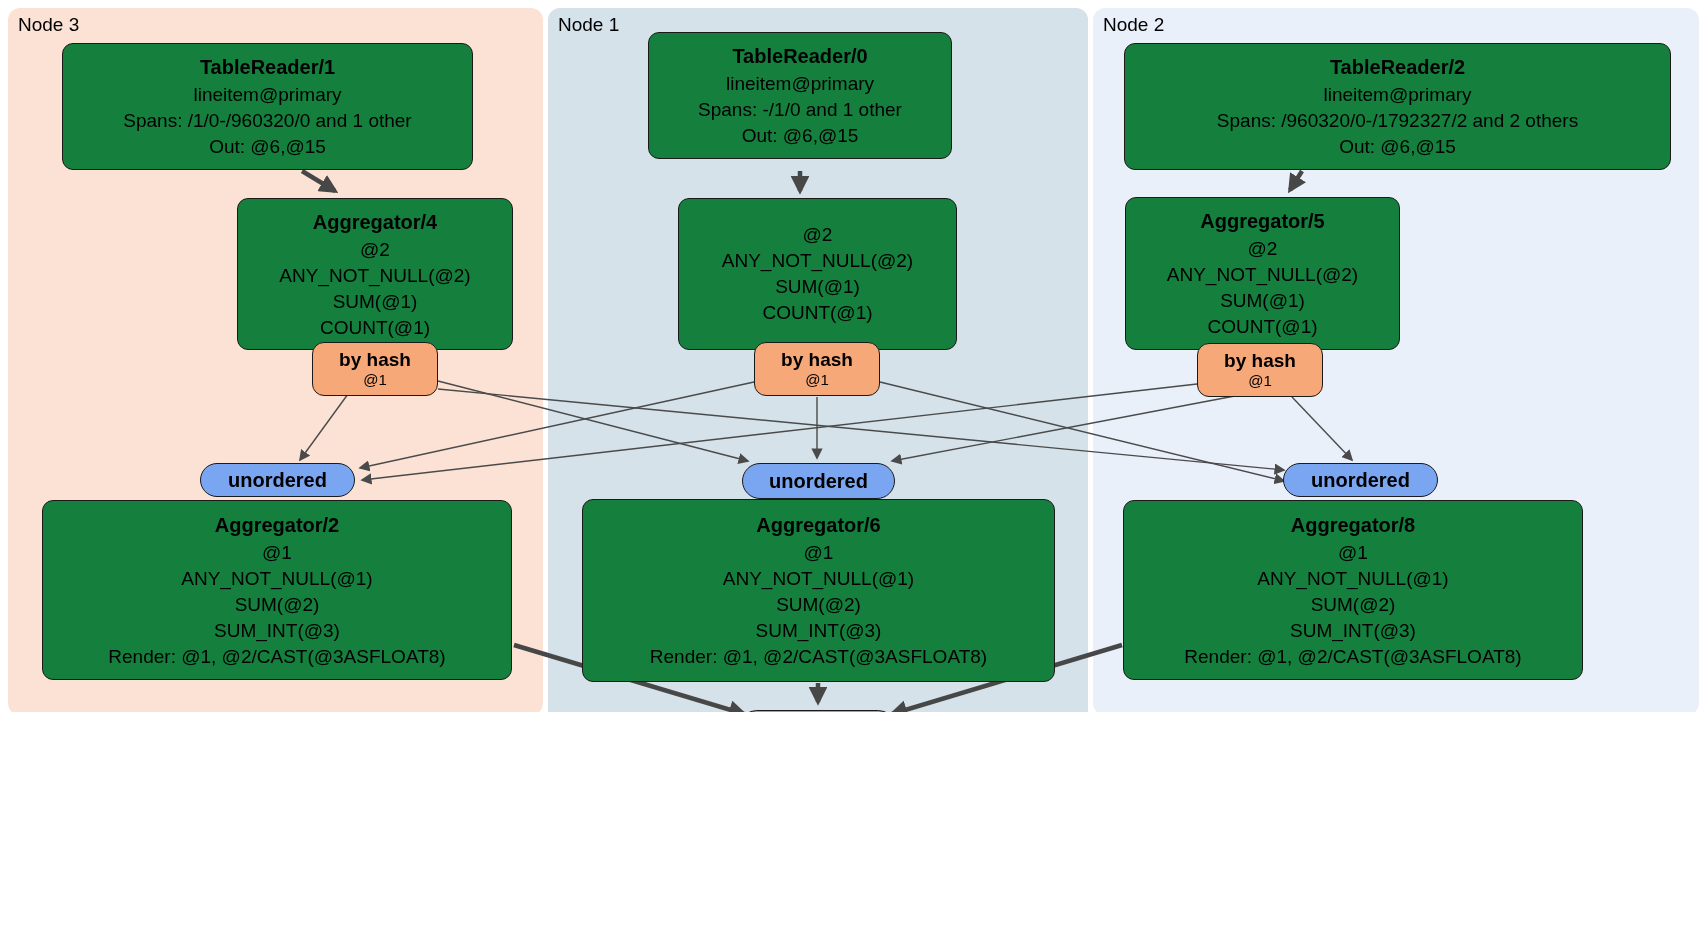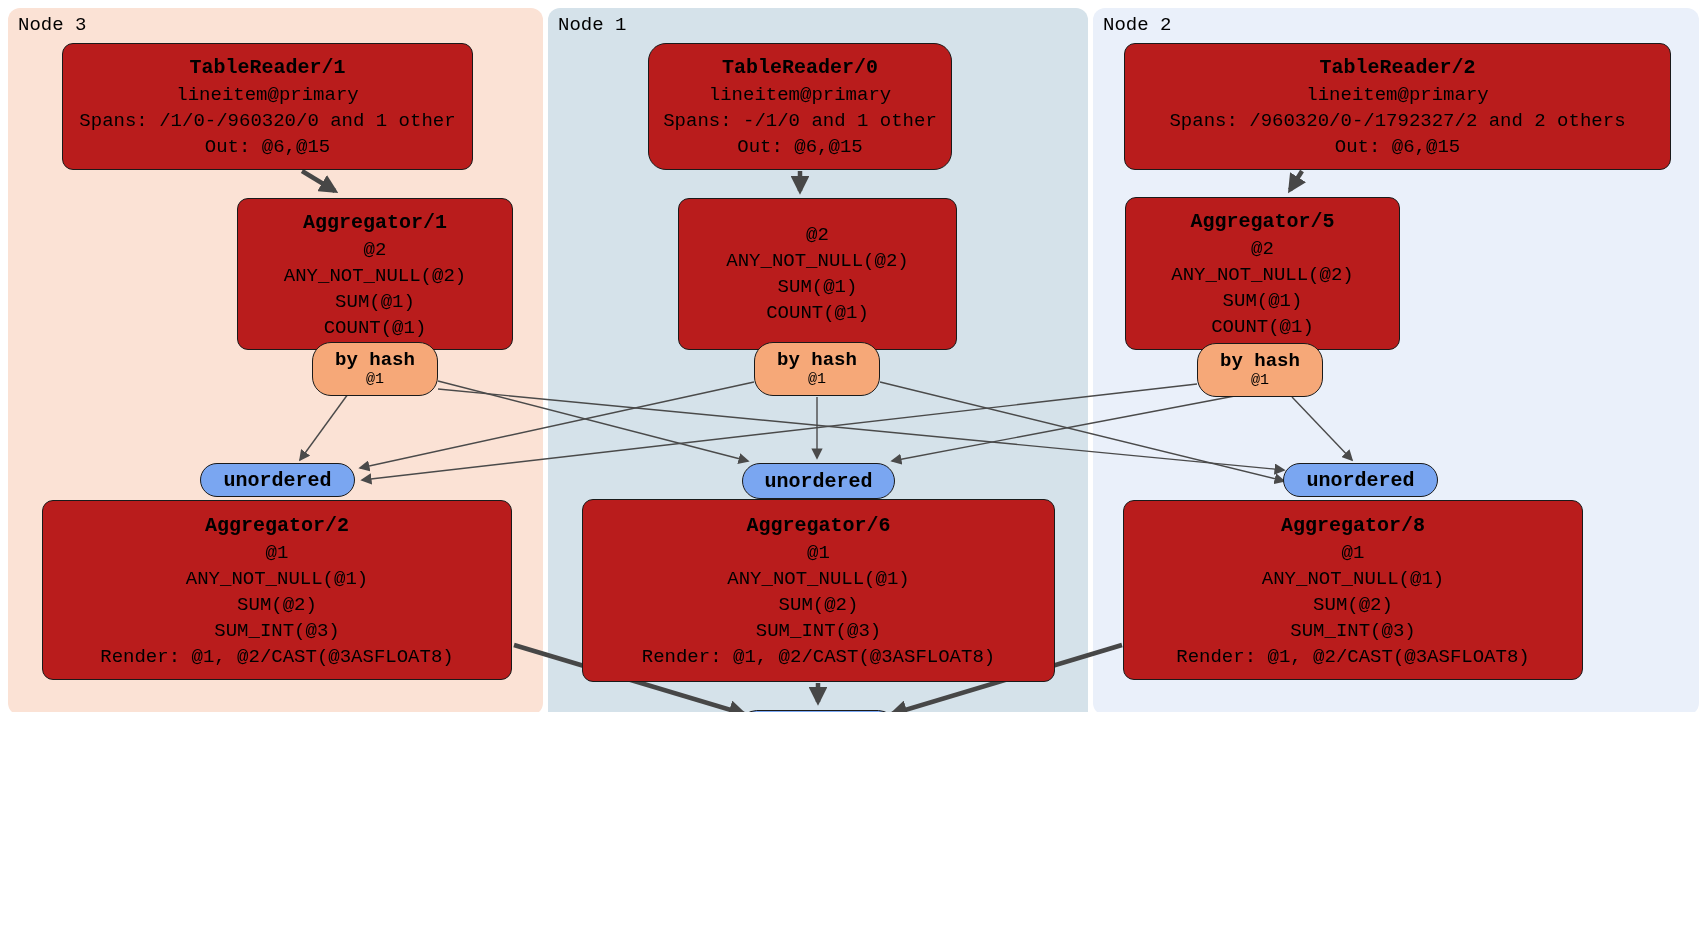--- a/index.html
+++ b/index.html
@@ -1,41 +1,41 @@
 <!DOCTYPE html>
 <html><head>
 <meta charset="utf-8">
 <style>
   html,body{margin:0;padding:0;background:#ffffff;}
   #canvas{
     position:relative;width:1708px;height:712px;overflow:hidden;
-    font-family:Liberation Mono, monospace;color:#000;
+    font-family:Liberation Sans, sans-serif;color:#000;
   }
   .region{
     position:absolute;border-radius:12px;z-index:0;
   }
   .region-label{
     position:absolute;top:6px;left:10px;font-size:19px;color:#000;white-space:nowrap;
   }
   #edges{position:absolute;left:0;top:0;z-index:1;pointer-events:none;}
   .thin{stroke:#4a4a4a;stroke-width:1.4;fill:none;}
   .thick{stroke:#474747;stroke-width:4.5;fill:none;}
   .proc{
     position:absolute;z-index:2;box-sizing:border-box;
-    background:#b91c1c;border:1.6px solid #1a1a1a;border-radius:11px;
+    background:#15803d;border:1.6px solid #1a1a1a;border-radius:11px;
     text-align:center;padding:8px 8px;
     display:flex;flex-direction:column;justify-content:center;
   }
   .proc .title{font-size:20px;font-weight:bold;line-height:29px;white-space:nowrap;}
   .proc .line{font-size:19px;line-height:26px;white-space:nowrap;}
   .mini{justify-content:center;}
   .mini .title{font-size:22px;line-height:26px;}
   .router{
     position:absolute;z-index:3;box-sizing:border-box;
-    border:1.7px solid #1a1a1a;border-radius:19px;
+    border:1.7px solid #1a1a1a;border-radius:12px;
     display:flex;flex-direction:column;align-items:center;justify-content:center;
     text-align:center;
   }
   .router .rlabel{font-size:19px;font-weight:bold;line-height:22px;}
   .router .rdetail{font-size:15px;line-height:18px;}
   .sync{
     position:absolute;z-index:3;box-sizing:border-box;
     border:1.7px solid #1a1a1a;border-radius:18px;
     display:flex;align-items:center;justify-content:center;
     font-size:20px;font-weight:bold;white-space:nowrap;
@@ -86,35 +86,35 @@
       <line class="thick" x1="818" y1="788" x2="818" y2="849" marker-end="url(#arrow-b)"></line>
     </g>
   </svg>
 
   <div class="proc" style="left:62px;top:43px;width:411px;height:127px;">
     <div class="title">TableReader/1</div>
     <div class="line">lineitem@primary</div>
     <div class="line">Spans: /1/0-/960320/0 and 1 other</div>
     <div class="line">Out: @6,@15</div>
   </div>
-  <div class="proc" style="left:648px;top:43px;width:304px;height:127px;border-radius:18px;">
+  <div class="proc" style="left:648px;top:32px;width:304px;height:127px;">
     <div class="title">TableReader/0</div>
     <div class="line">lineitem@primary</div>
     <div class="line">Spans: -/1/0 and 1 other</div>
     <div class="line">Out: @6,@15</div>
   </div>
   <div class="proc" style="left:1124px;top:43px;width:547px;height:127px;">
     <div class="title">TableReader/2</div>
     <div class="line">lineitem@primary</div>
     <div class="line">Spans: /960320/0-/1792327/2 and 2 others</div>
     <div class="line">Out: @6,@15</div>
   </div>
 
   <div class="proc" style="left:237px;top:198px;width:276px;height:152px;">
-    <div class="title">Aggregator/1</div>
+    <div class="title">Aggregator/4</div>
     <div class="line">@2</div>
     <div class="line">ANY_NOT_NULL(@2)</div>
     <div class="line">SUM(@1)</div>
     <div class="line">COUNT(@1)</div>
   </div>
   <div class="proc" style="left:678px;top:198px;width:279px;height:152px;">
     <div class="line">@2</div>
     <div class="line">ANY_NOT_NULL(@2)</div>
     <div class="line">SUM(@1)</div>
     <div class="line">COUNT(@1)</div>

